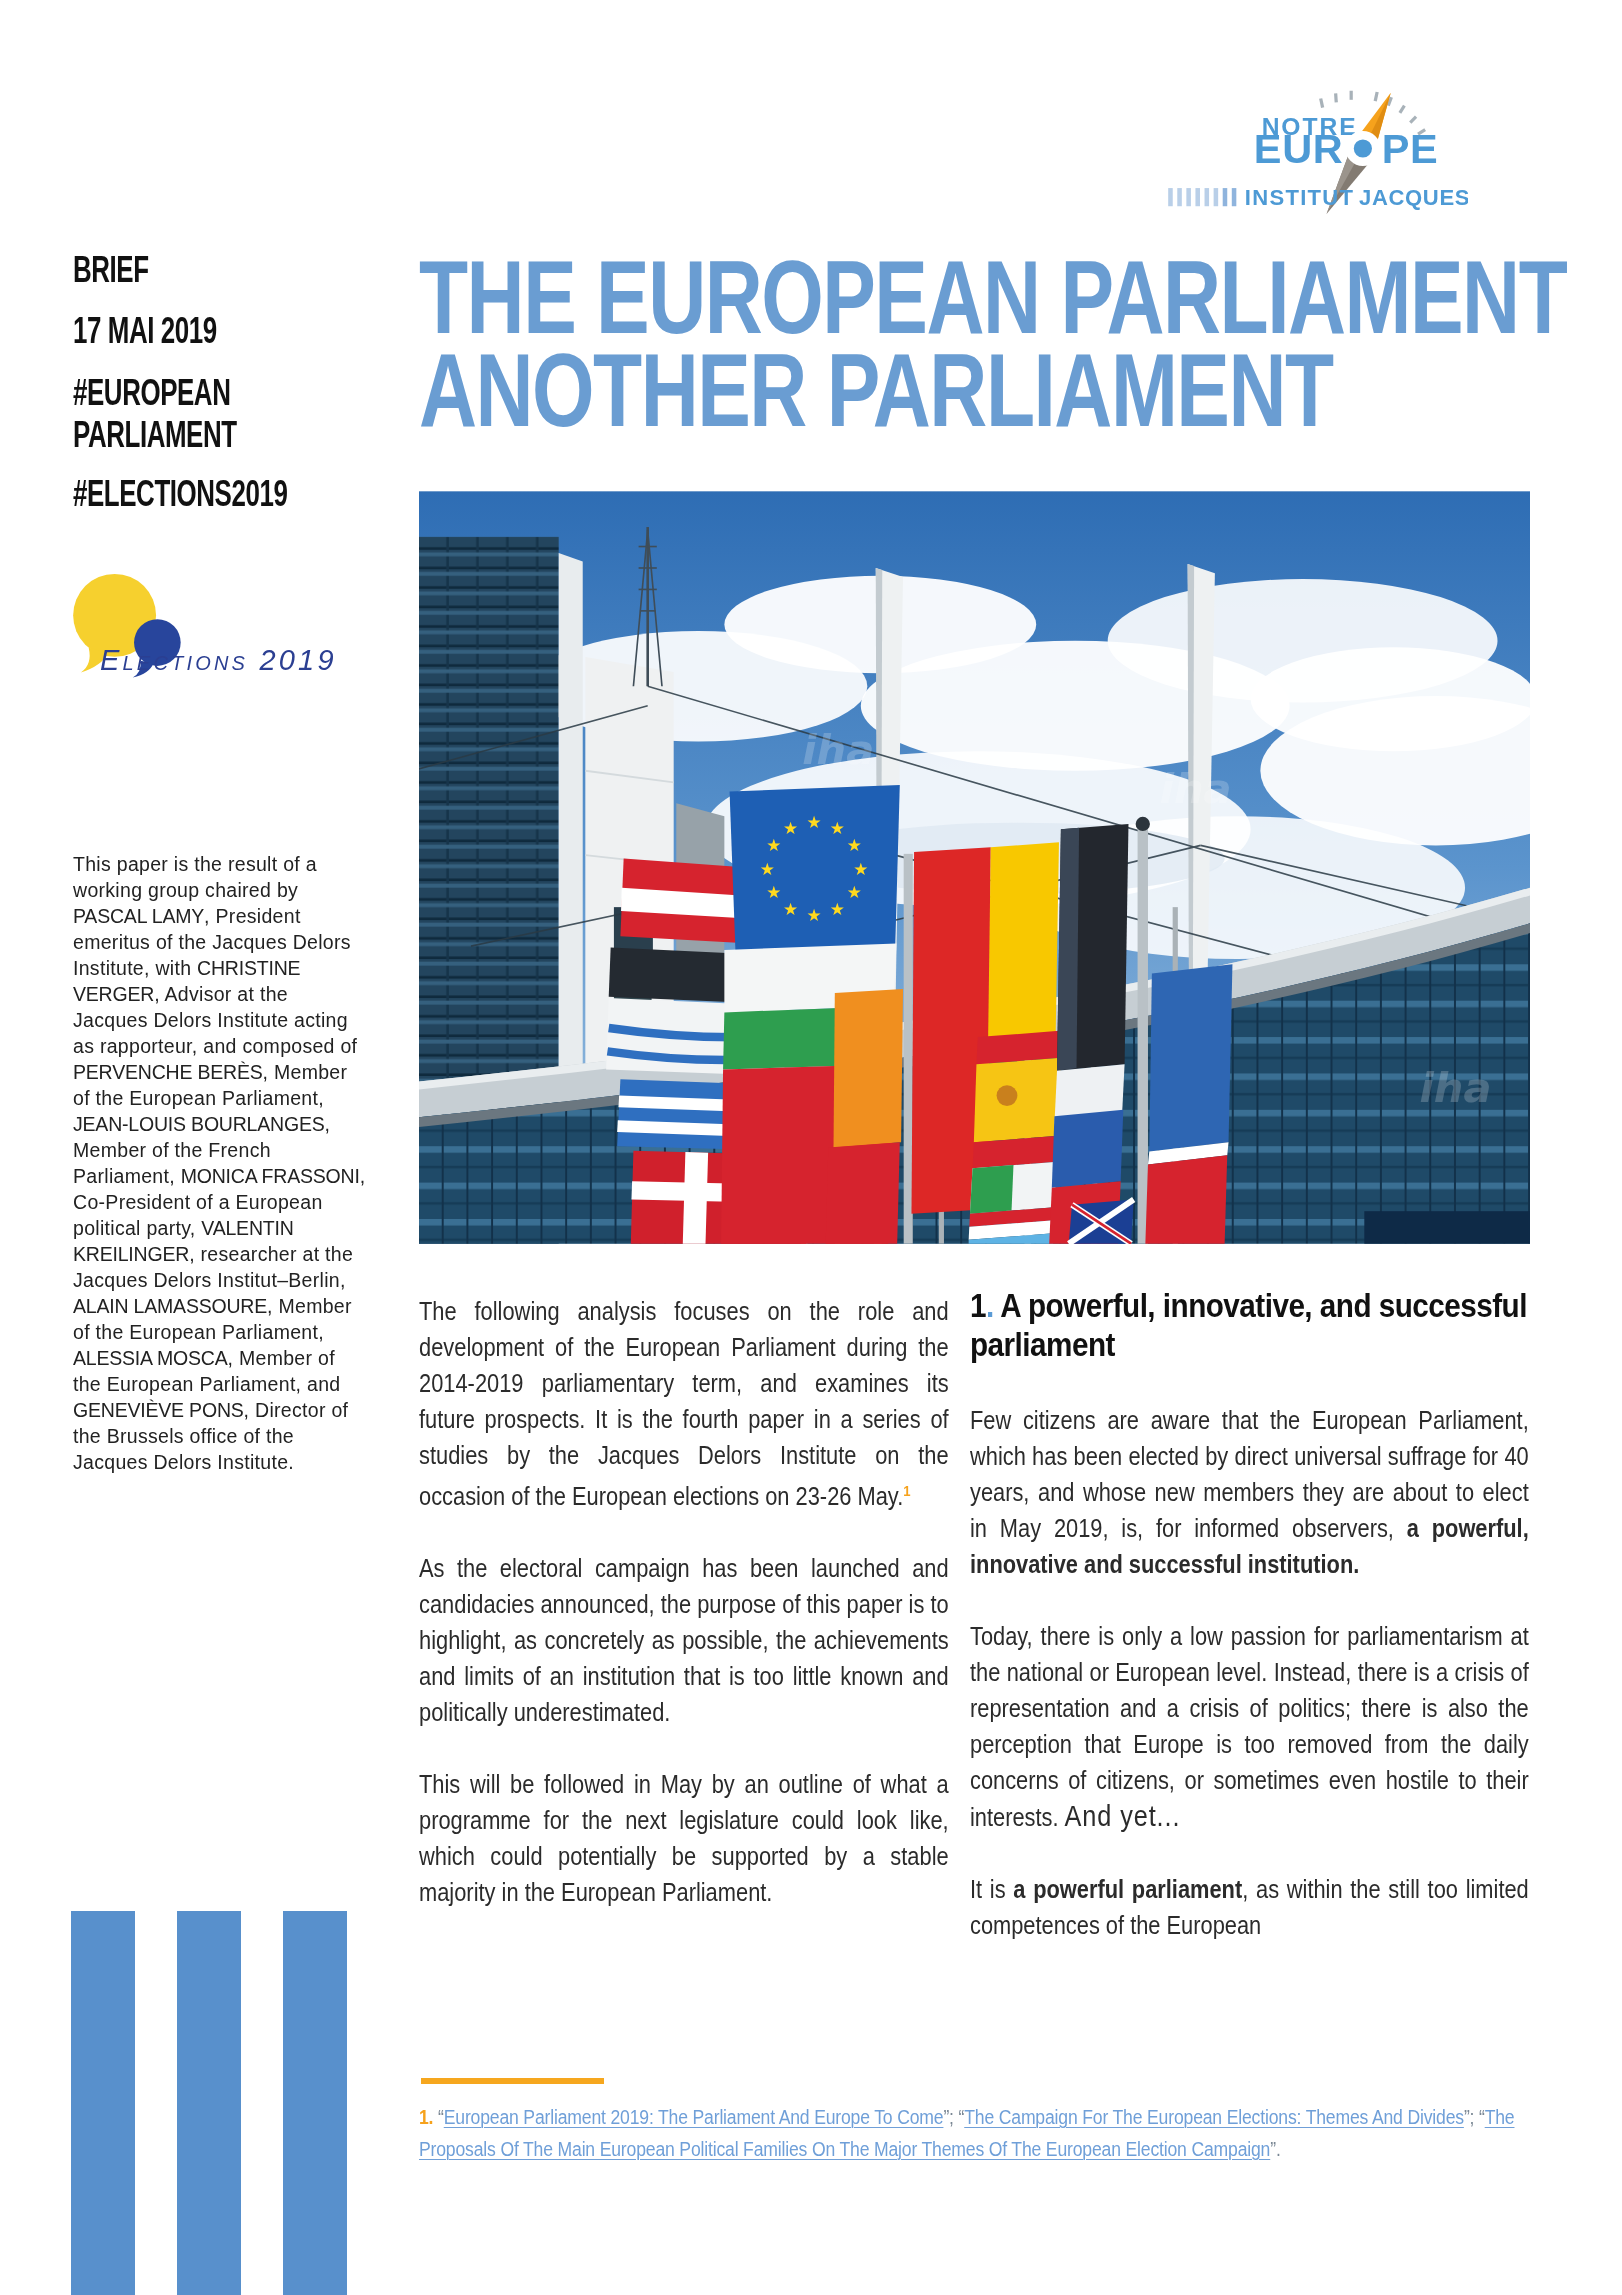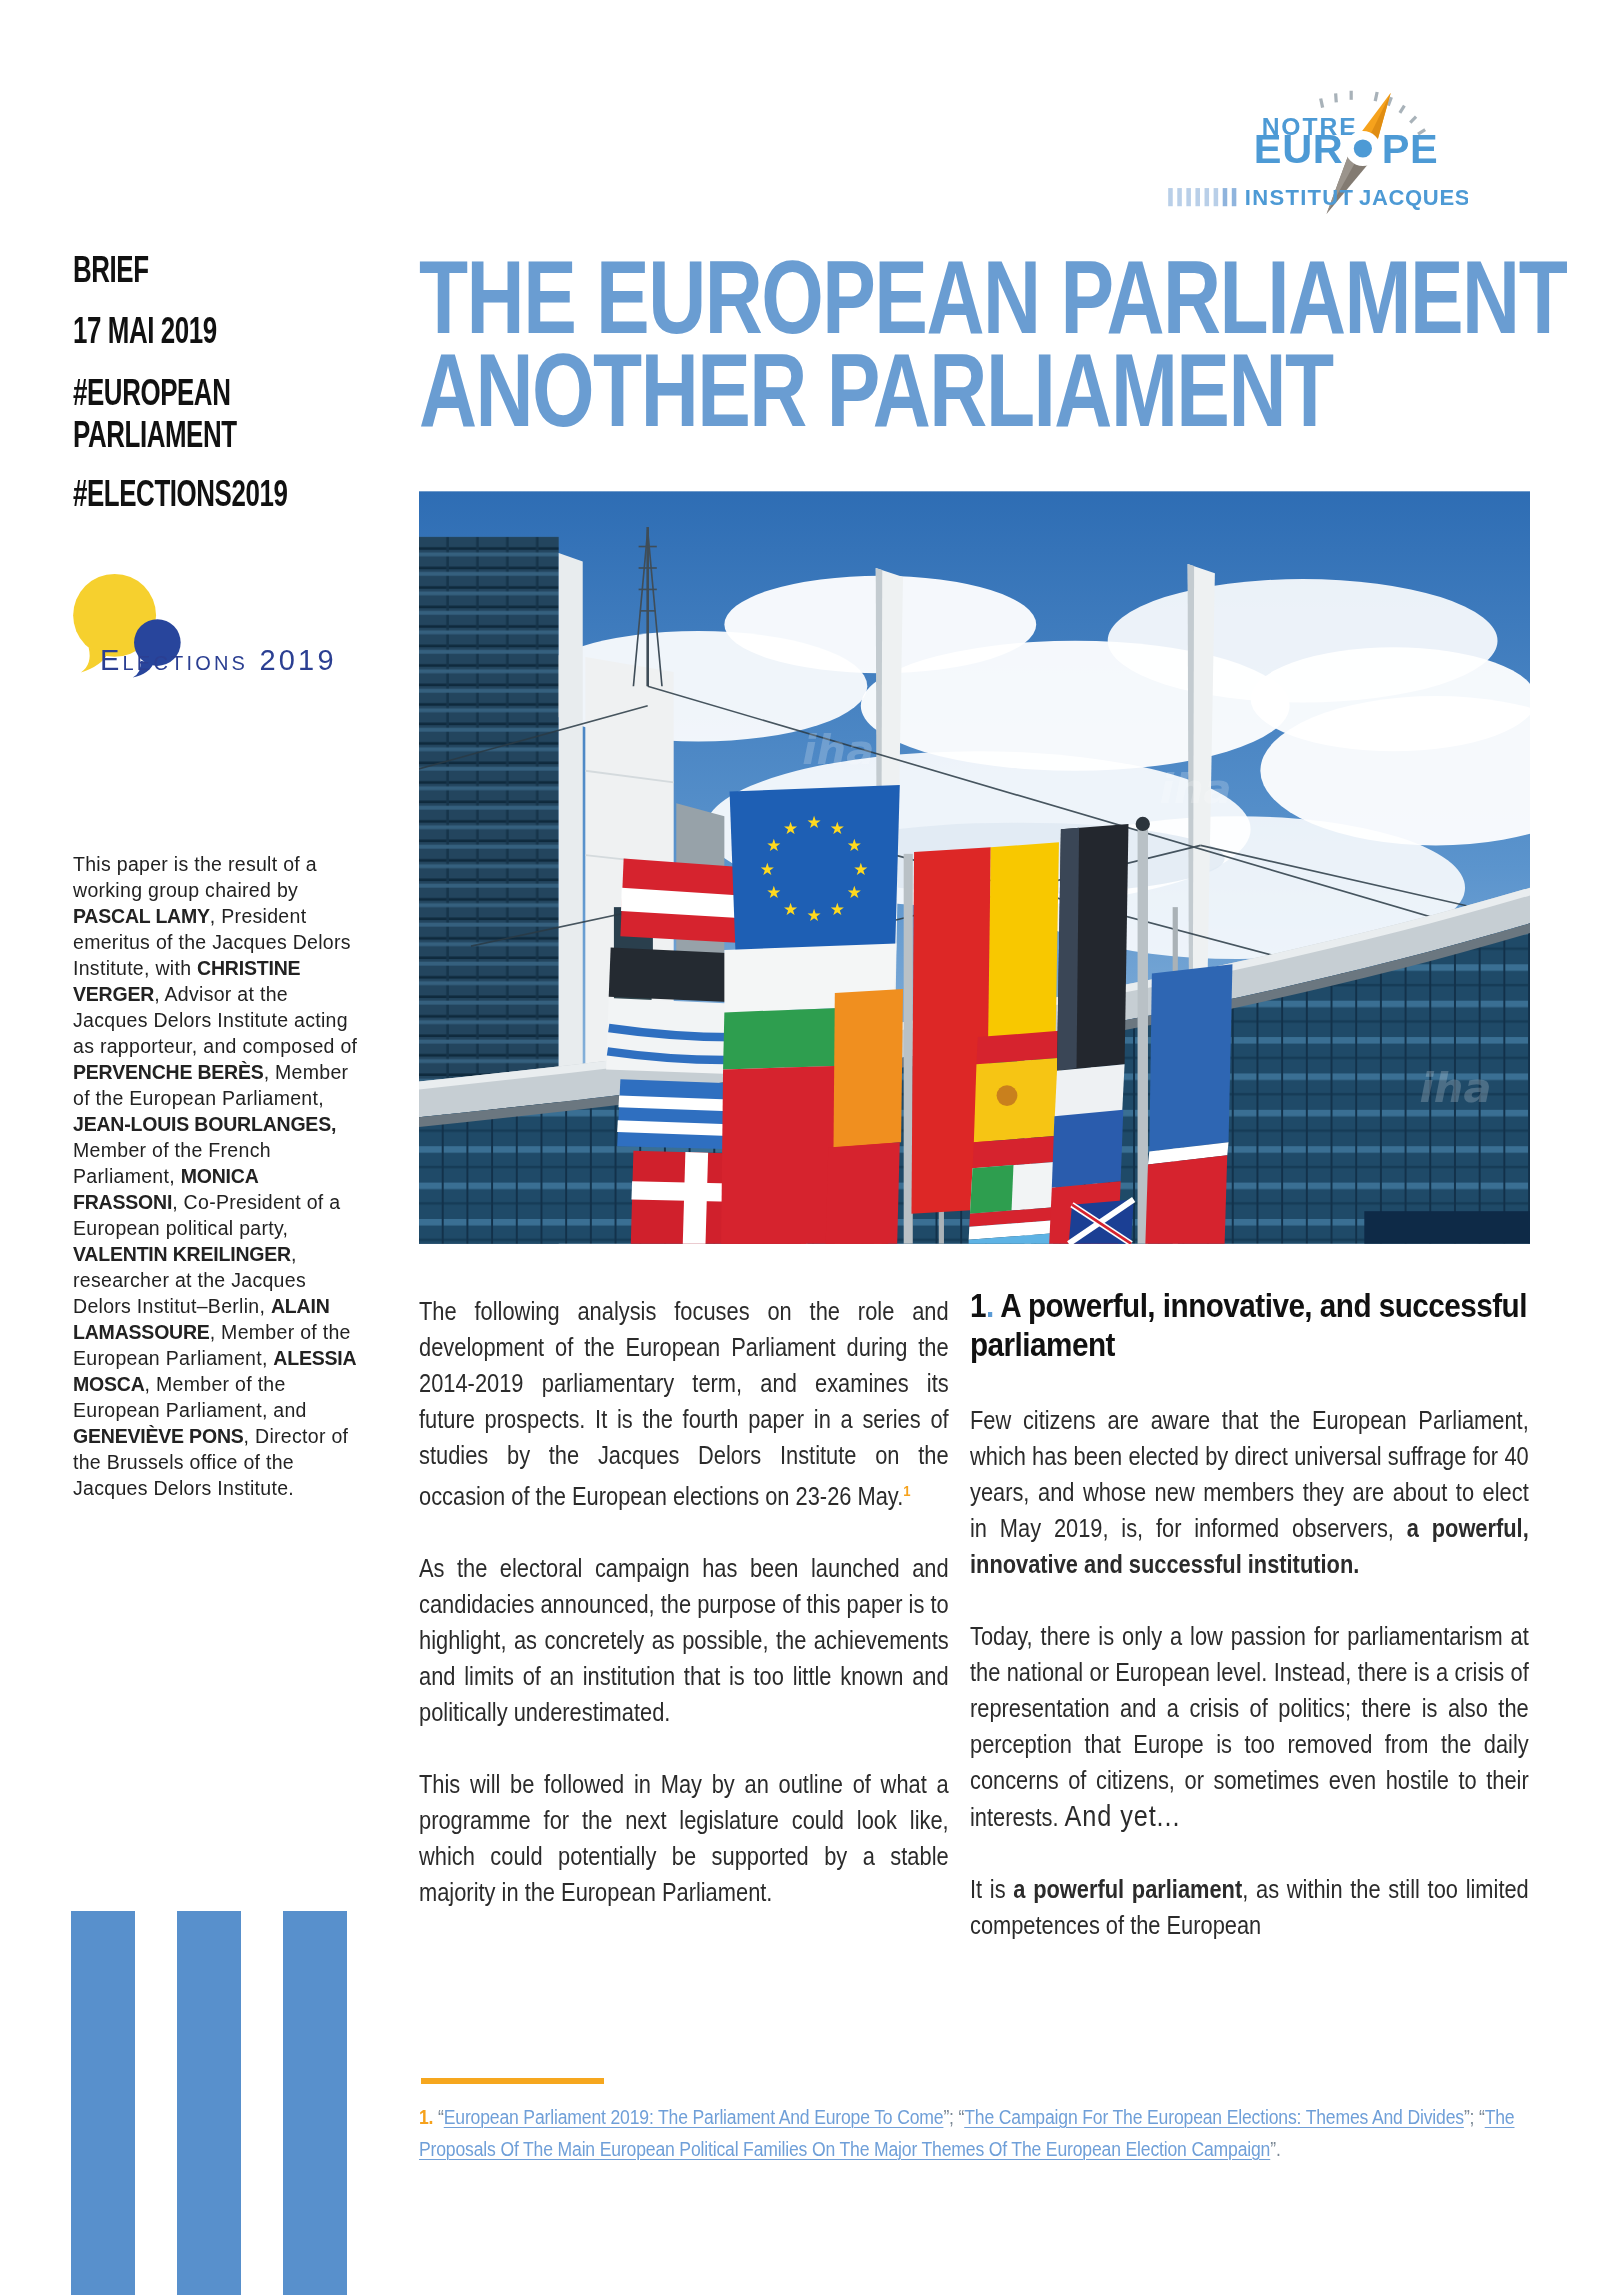--- a/index.html
+++ b/index.html
@@ -12,25 +12,25 @@
   
   .meta{position:absolute;left:73px;top:226px;width:429px;transform:scaleX(0.72);transform-origin:0 0;
         font-weight:bold;color:#111;letter-spacing:-0.6px;}
   .meta .kicker{font-size:36px;line-height:39px;}
   .meta .date{font-size:36px;line-height:39px;margin-top:22px;}
   .meta .tag1{font-size:36px;line-height:42px;margin-top:22px;width:325px;}
   .meta .tag2{font-size:36px;line-height:39px;margin-top:18px;}
   
   .elections{position:absolute;left:55px;top:547px;width:286px;height:120px;}
   .elections .el-label{position:absolute;left:45px;top:73px;font-size:29px;letter-spacing:3.2px;
-       color:#2b3f92;font-variant:small-caps;white-space:nowrap;}
+       color:#2b3f92;font-variant:small-caps;white-space:nowrap;font-style:italic;}
   
   .about{position:absolute;left:73px;top:827px;width:294px;font-size:19.5px;line-height:26px;
          letter-spacing:0.3px;color:#222;}
-  .about .run-b{font-weight:bold;letter-spacing:-0.2px;}
+  .about .run-b{font-weight:normal;letter-spacing:-0.2px;}
   
   .title{position:absolute;left:419px;top:227px;width:1495px;transform:scaleX(0.78);transform-origin:0 0;
          color:#6a9dd2;font-weight:bold;font-size:103px;line-height:93px;letter-spacing:-1.9px;white-space:nowrap;}
   
   .photo{position:absolute;left:419px;top:467px;width:1111px;height:802px;overflow:hidden;}
   
   .col{position:absolute;text-align:justify;font-size:25px;line-height:36px;color:#2b2b2b;}
   .col1{left:419px;top:1269px;width:606px;transform:scaleX(0.874);transform-origin:0 0;}
   .col2{left:970px;top:1262px;width:640px;transform:scaleX(0.873);transform-origin:0 0;}
   .col p{margin:0 0 36px 0;}

